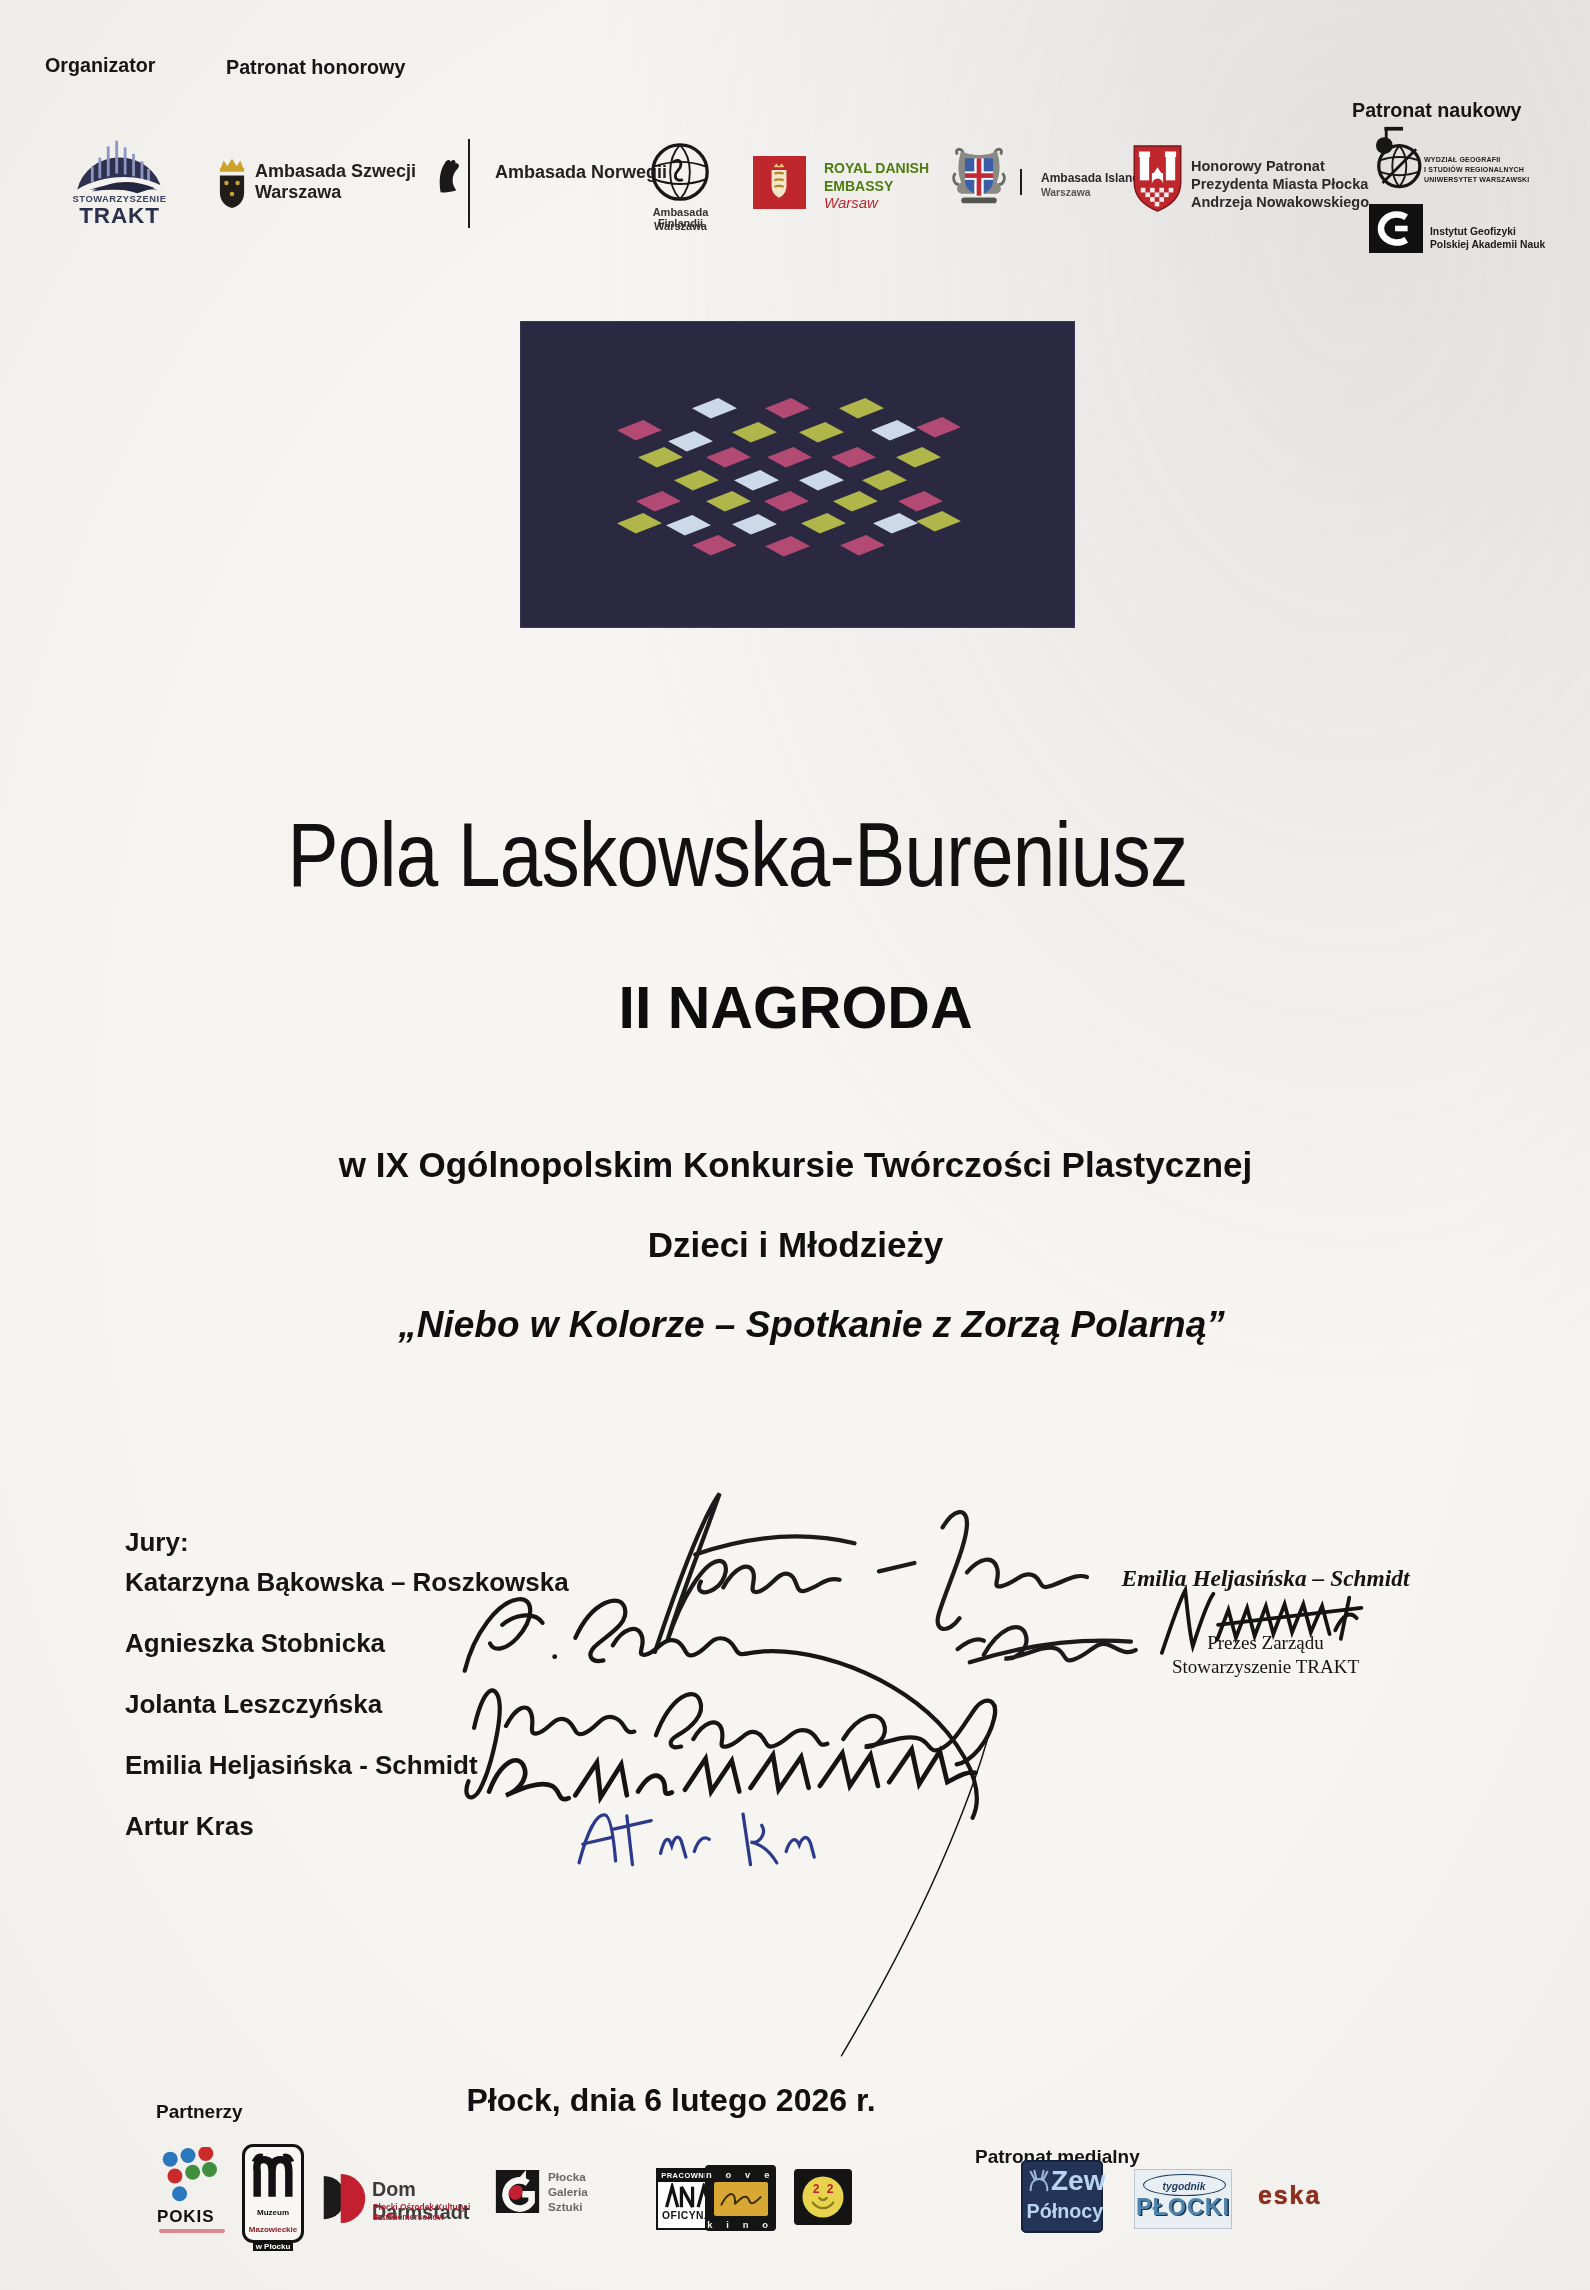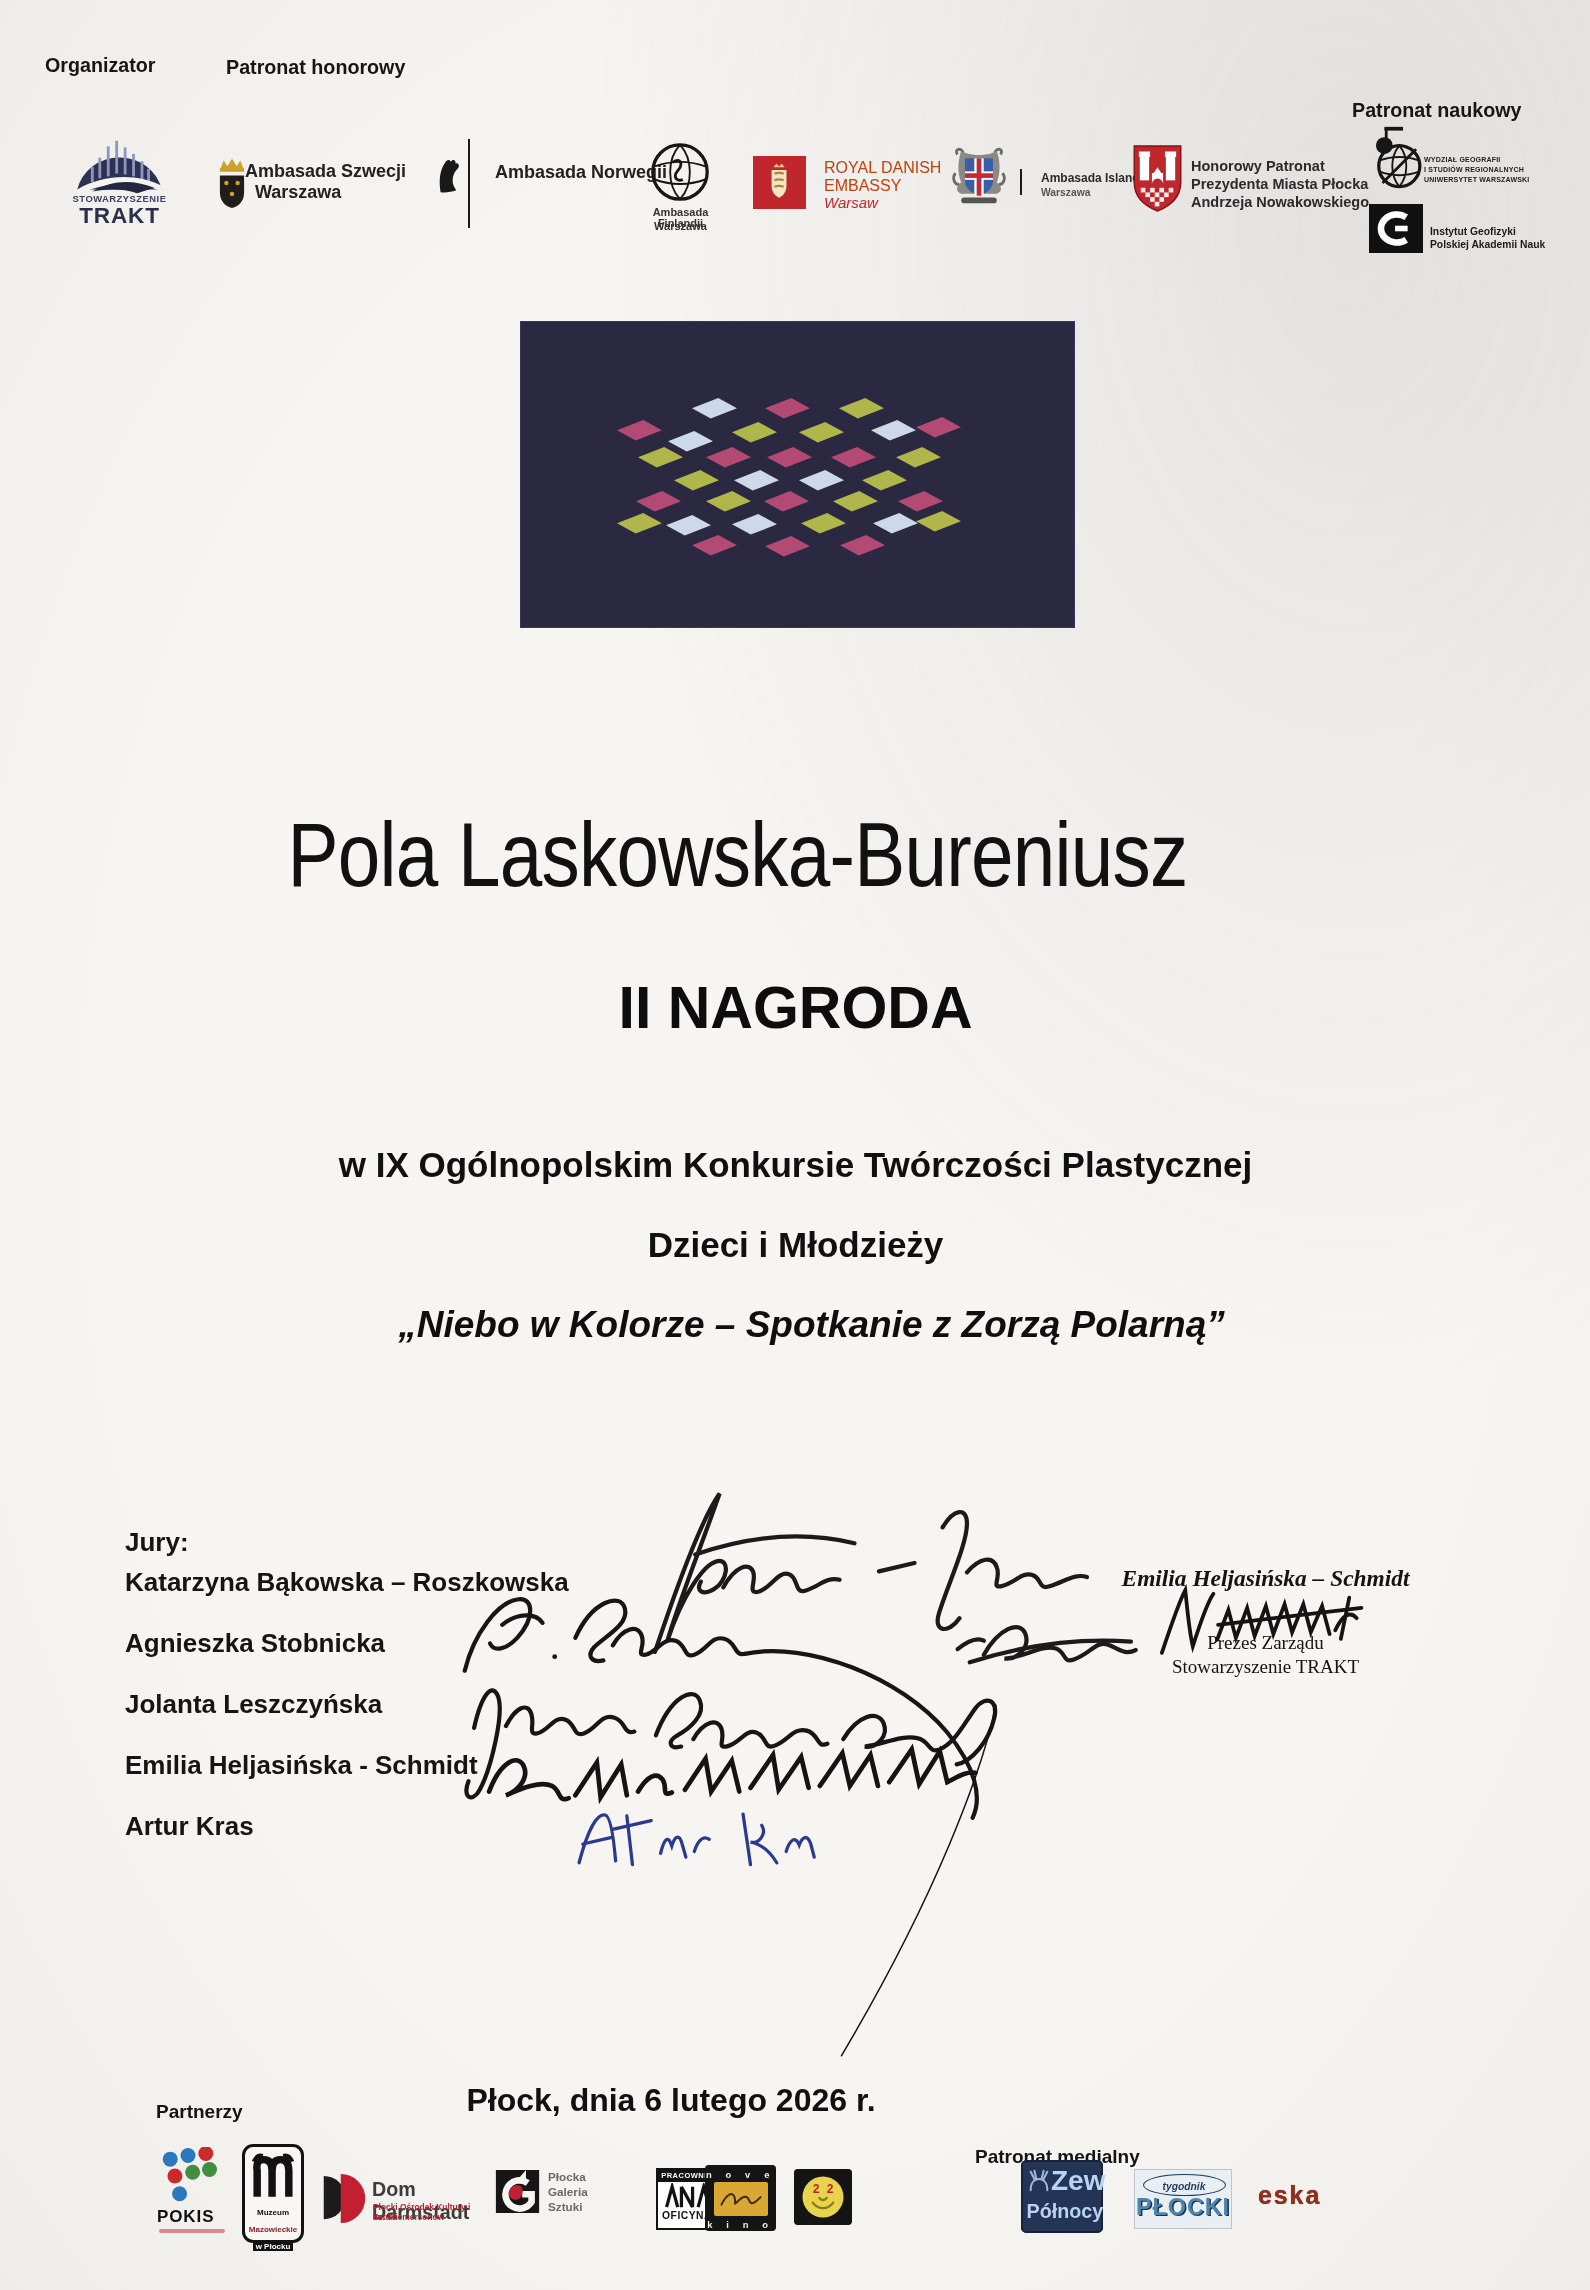--- a/index.html
+++ b/index.html
@@ -11,21 +11,21 @@
       radial-gradient(ellipse at 50% 50%, #f7f5f2 60%, #efede9 100%);
     color:#141414;overflow:hidden;
   }
   .abs{position:absolute;}
   .lbl{font-weight:bold;font-size:19.7px;color:#161616;}
   .center{text-align:center;}
 
   
   .emb-name{font-size:18px;font-weight:bold;color:#222;line-height:20.6px;}
   .emb-tiny{font-size:11px;font-weight:bold;color:#333;line-height:11.2px;text-align:center;}
-  .dk-red{color:#c2410c;font-weight:normal;font-size:16px;line-height:18px;}
+  .dk-red{color:#4d7c0f;font-weight:bold;font-size:14px;line-height:18px;}
   .dk-it{color:#c0272d;font-style:italic;font-weight:normal;font-size:15px;}
   .is-name{font-size:12px;font-weight:bold;color:#2a2a2a;line-height:15px;}
   .is-city{font-size:10.3px;font-weight:bold;color:#555;}
   .plock-txt{font-size:14.5px;font-weight:600;color:#2b2b2b;line-height:18px;}
   .uw-txt{font-size:7px;font-weight:bold;color:#222;line-height:9.4px;letter-spacing:0.2px;}
   .igf-txt{font-size:10.3px;font-weight:bold;color:#1a1a1a;line-height:13px;}
   .vdiv{background:#1b1b1b;width:1.9px;}
 
   
   #festival-box{left:520px;top:321px;width:555px;height:307px;background:#2b2842;box-shadow:0 0 0 0.9px #3a3758 inset;}
@@ -104,21 +104,21 @@
 <div class="abs" style="left:215px;top:155px;width:34px;height:54px;">
   <svg width="34" height="54" viewBox="0 0 36 58">
     <path d="M6 14 L9 6 L13 12 L18 4 L23 12 L27 6 L30 14 Z" fill="#c9a227"></path>
     <rect x="5" y="14" width="26" height="4" fill="#c9a227"></rect>
     <path d="M5 22 H31 V40 C31 50 25 55 18 57 C11 55 5 50 5 40 Z" fill="#201d1a"></path>
     <circle cx="12" cy="30" r="2.4" fill="#c9a227"></circle>
       <circle cx="24" cy="30" r="2.4" fill="#c9a227"></circle>
     <circle cx="18" cy="42" r="2.4" fill="#c9a227"></circle>
   </svg>
 </div>
-<div class="abs emb-name" style="left:245px;top:161px;">Ambasada Szwecji</div>
+<div class="abs emb-name" style="left:255px;top:161px;">Ambasada Szwecji</div>
 <div class="abs emb-name" style="left:255px;top:182px;">Warszawa</div>
 
 <div class="abs vdiv" style="left:468px;top:139px;height:89px;"></div>
 
 <div class="abs" style="left:434px;top:157px;width:28px;height:37px;">
   <svg width="28" height="37" viewBox="0 0 30 40">
     <path d="M7 38 C5 26 6 14 12 6 C13 3 17 2 18 5 C20 2 24 3 23 7 C26 6 28 9 26 12 C22 16 20 20 20 26 C20 30 22 33 24 36 C18 38 12 39 7 38 Z M10 18 C14 16 17 16 20 18" fill="#191919"></path>
   </svg>
 </div>
 <div class="abs emb-name" style="left:495px;top:162px;">Ambasada Norwegii</div>

